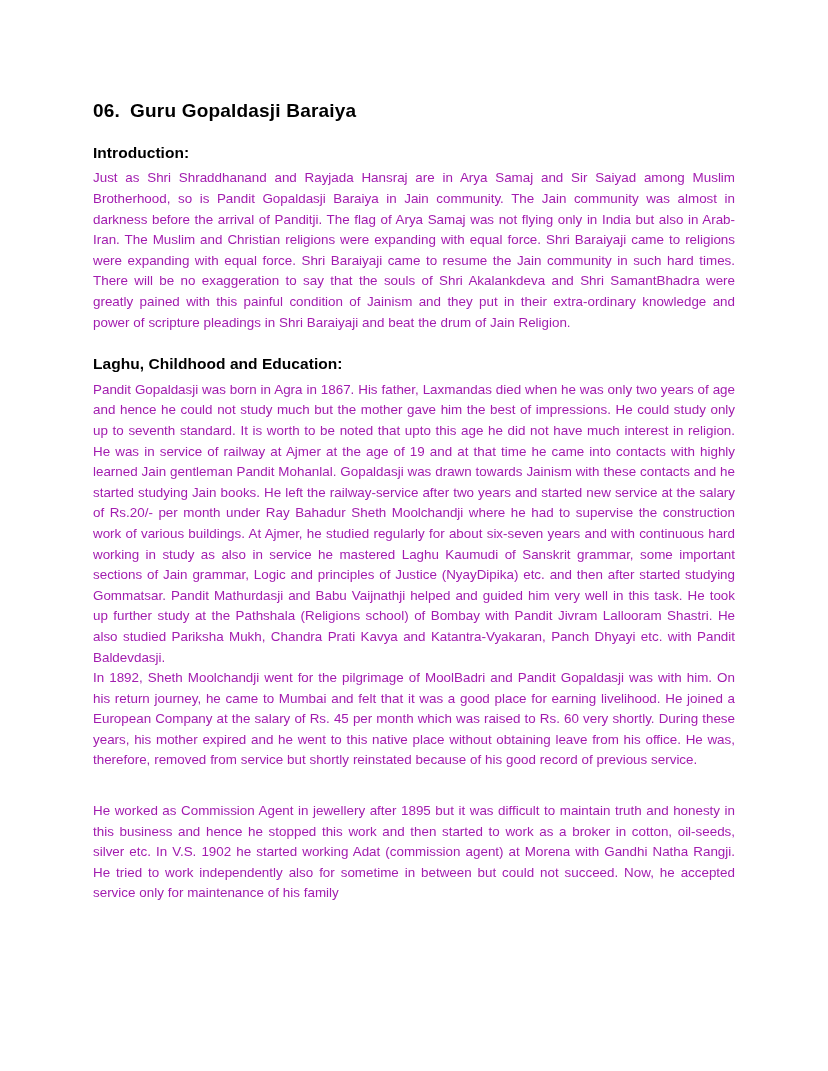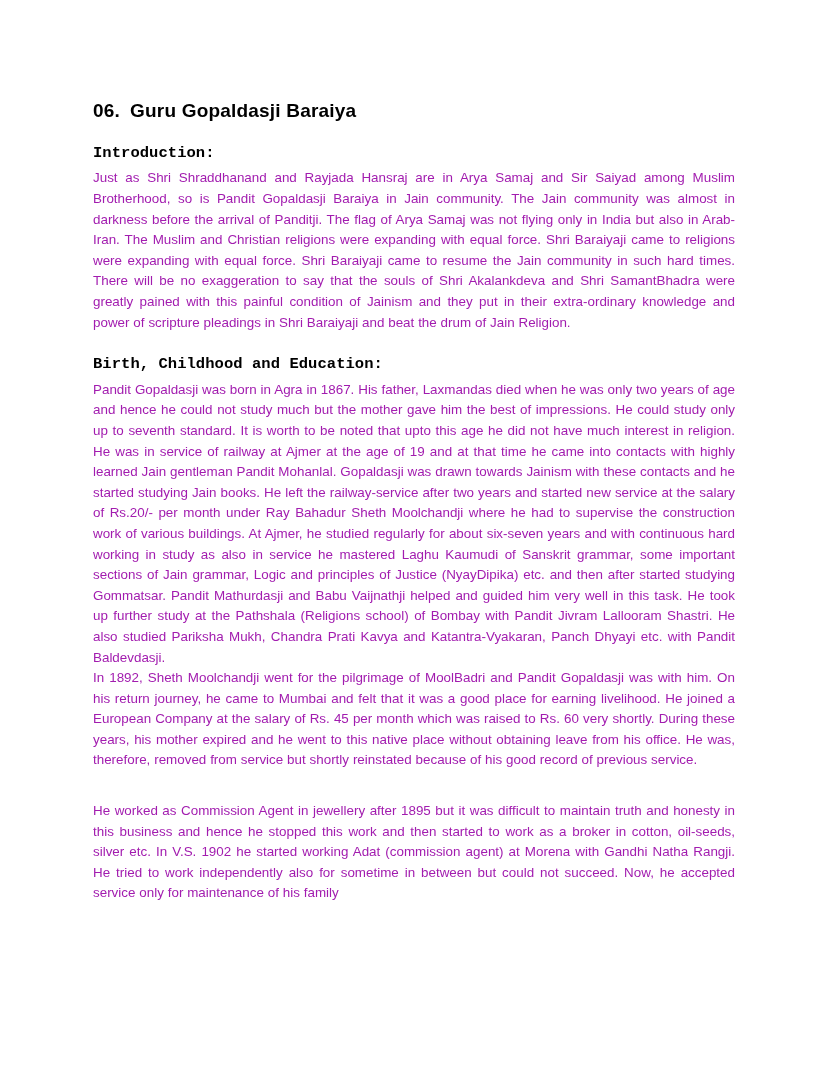--- a/index.html
+++ b/index.html
@@ -37,21 +37,20 @@
   .doc-title .num {
     margin-right: 10px;
   }
   .section-heading {
     font-size: 15.5px;
     font-weight: bold;
     color: #000000;
     margin: 0 0 6px 0;
     line-height: 1.2;
     letter-spacing: 0.05px;
-    font-family: Liberation Mono, monospace;
   }
   .section-heading.spaced {
     margin-top: 22px;
   }
   p.body-text {
     font-size: 13.4px;
     line-height: 20.6px;
     text-align: justify;
     text-justify: inter-word;
     margin: 0 0 0 0;
@@ -84,21 +83,21 @@
     <h1 class="doc-title">
       <span class="num">06.</span><span>Guru Gopaldasji Baraiya</span>
     </h1>
 
     <div class="section-block">
       <h2 class="section-heading">Introduction:</h2>
       <p class="body-text">Just as Shri Shraddhanand and Rayjada Hansraj are in Arya Samaj and Sir Saiyad among Muslim Brotherhood, so is Pandit Gopaldasji Baraiya in Jain community.  The Jain community was almost in darkness before the arrival of Panditji.  The flag of Arya Samaj was not flying only in India but also in Arab-Iran.  The Muslim and Christian religions were expanding with equal force.  Shri Baraiyaji came to religions were expanding with equal force.  Shri Baraiyaji came to resume the Jain community in such hard times.  There will be no exaggeration to say that the souls of Shri Akalankdeva and Shri SamantBhadra were greatly pained with this painful condition of Jainism and they put in their extra-ordinary knowledge and power of scripture pleadings in Shri Baraiyaji and beat the drum of Jain Religion.</p>
     </div>
 
     <div class="section-block">
-      <h2 class="section-heading spaced">Birth, Childhood and Education:</h2>
+      <h2 class="section-heading spaced">Laghu, Childhood and Education:</h2>
       <p class="body-text">Pandit Gopaldasji was born in Agra in 1867.  His father, Laxmandas died when he was only two years of age and hence he could not study much but the mother gave him the best of impressions.  He could study only up to seventh standard.  It is worth to be noted that upto this age he did not have much interest in religion.  He was in service of railway at Ajmer at the age of 19 and at that time he came into contacts with highly learned Jain gentleman Pandit Mohanlal.  Gopaldasji was drawn towards Jainism with these contacts and he started studying Jain books.  He left the railway-service after two years and started new service at the salary of Rs.20/- per month under Ray Bahadur Sheth Moolchandji where he had to supervise the construction work of various buildings.  At Ajmer, he studied regularly for about six-seven years and with continuous hard working in study as also in service he mastered Laghu Kaumudi of Sanskrit grammar, some important sections of Jain grammar, Logic and principles of Justice (NyayDipika) etc. and then after started studying Gommatsar.  Pandit Mathurdasji and Babu Vaijnathji helped and guided him very well in this task.  He took up further study at the Pathshala (Religions school) of Bombay with Pandit Jivram Lallooram Shastri.  He also studied Pariksha Mukh, Chandra Prati Kavya and Katantra-Vyakaran, Panch Dhyayi etc. with Pandit Baldevdasji.</p>
     </div>
 
     <div class="section-block">
       <p class="body-text">In 1892, Sheth Moolchandji went for the pilgrimage of MoolBadri and Pandit Gopaldasji was with him.   On his return journey, he came to Mumbai and felt that it was a good place for earning livelihood.  He joined a European Company at the salary of Rs. 45 per month which was raised to Rs. 60 very shortly.  During these years, his mother expired and he went to this native place without obtaining leave from his office.  He was, therefore, removed from service but shortly reinstated because of his good record of previous service.</p>
       <p class="body-text">He worked as Commission Agent in jewellery after 1895 but it was difficult to maintain truth and honesty in this business and hence he stopped this work and then started to work as a broker in cotton, oil-seeds, silver etc.  In V.S. 1902 he started working Adat (commission agent) at Morena with Gandhi Natha Rangji.  He tried to work independently also for sometime in between but could not succeed.  Now, he accepted service only for maintenance of his family</p>
     </div>
 
   </div>
 

